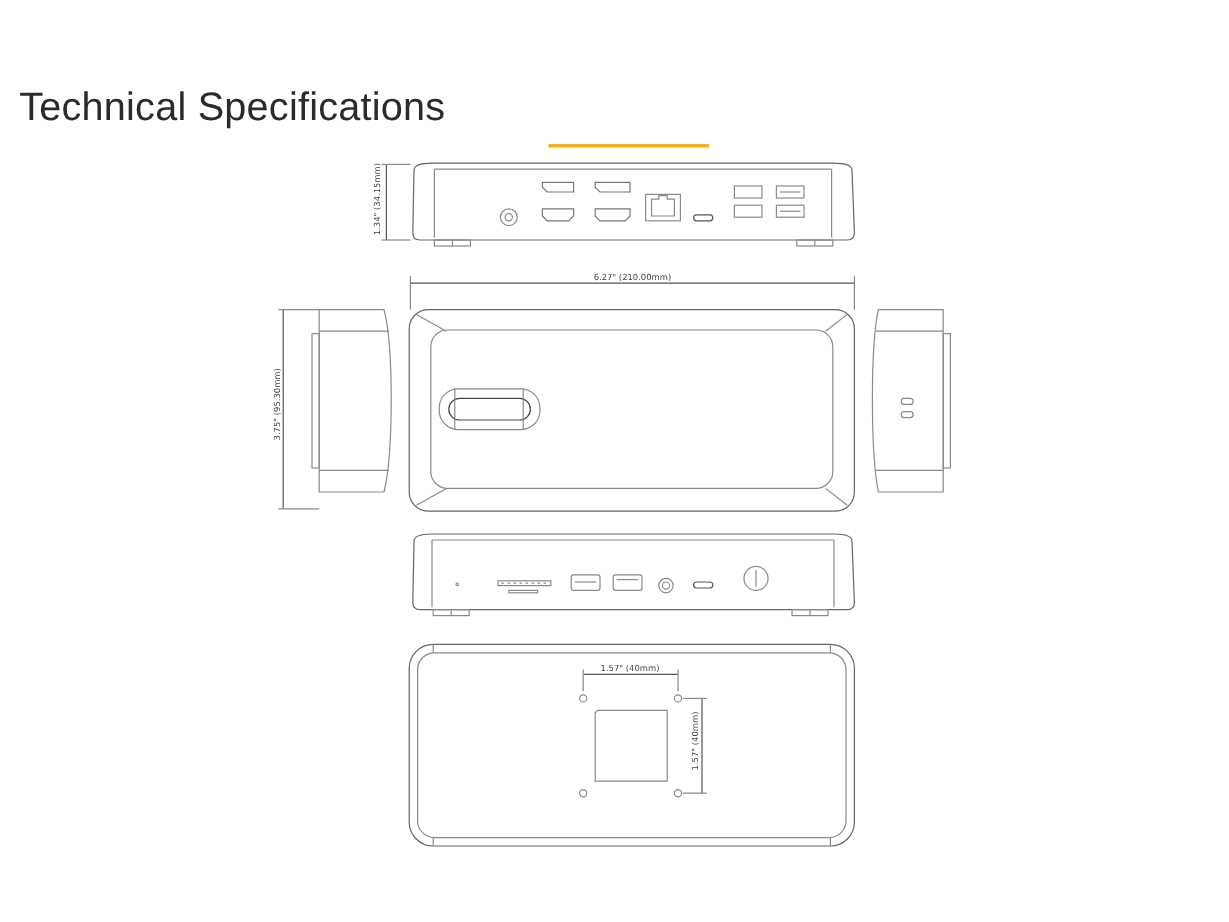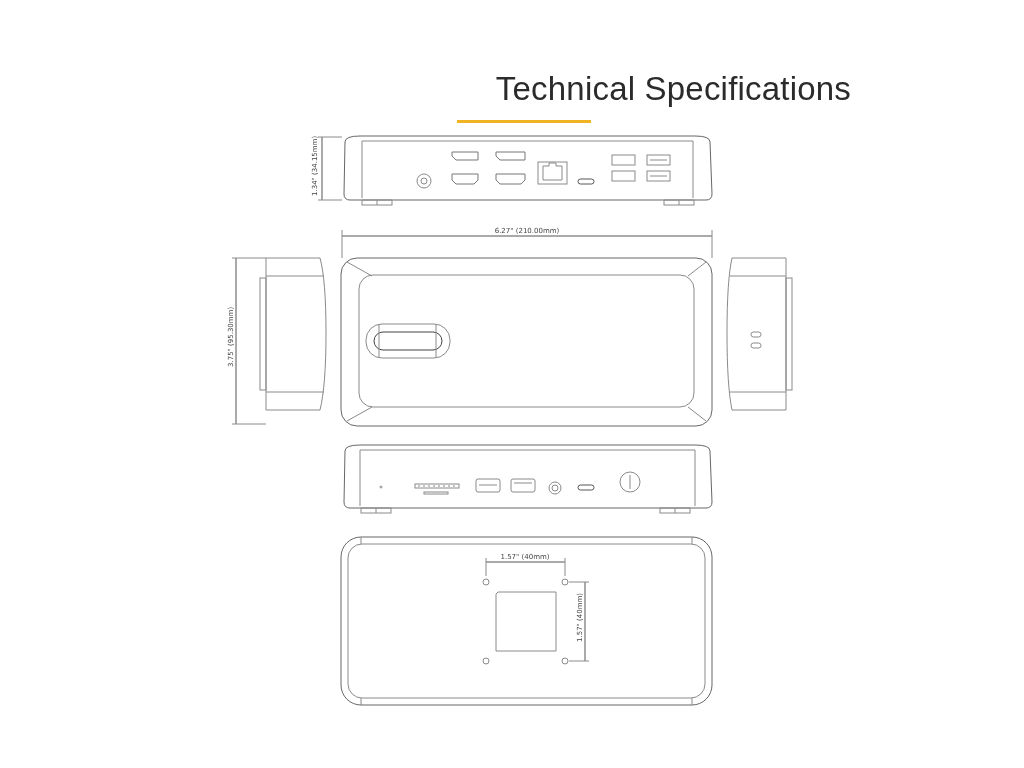--- a/index.html
+++ b/index.html
@@ -1,17 +1,17 @@
 <!DOCTYPE html>
 <html><head>
 <meta charset="utf-8">
 <style>
   html, body { margin:0; padding:0; background:#ffffff; }
   body { width:1024px; height:768px; position:relative; overflow:hidden; font-family:"DejaVu Sans", sans-serif; color:#333; }
-  .title { position:absolute; left:3px; width:848px; top:70px; text-align:right; font-family:"Liberation Sans", sans-serif; font-size:33px; font-weight:300; color:#2b2b2b; letter-spacing:0.2px; }
+  .title { position:absolute; left:16px; width:848px; top:70px; text-align:left; font-family:"Liberation Sans", sans-serif; font-size:33px; font-weight:300; color:#2b2b2b; letter-spacing:0.2px; }
   .accent { position:absolute; left:457px; top:120px; width:134px; height:3px; background:#f0b323; }
   svg.drawing { position:absolute; left:0; top:0; }
   .dim { font-family:"DejaVu Sans", sans-serif; font-size:7px; fill:#444; }
 </style>
 </head>
 <body>
 
 <div class="title">Technical Specifications</div>
 <div class="accent"></div>
 

